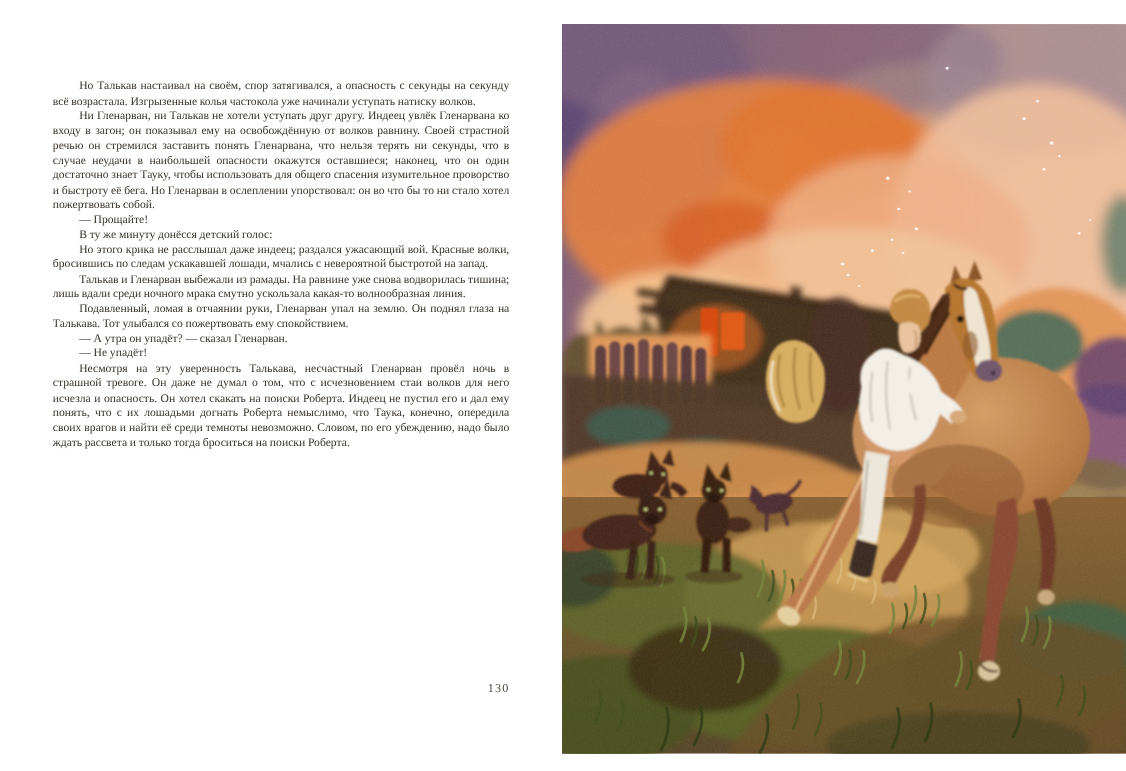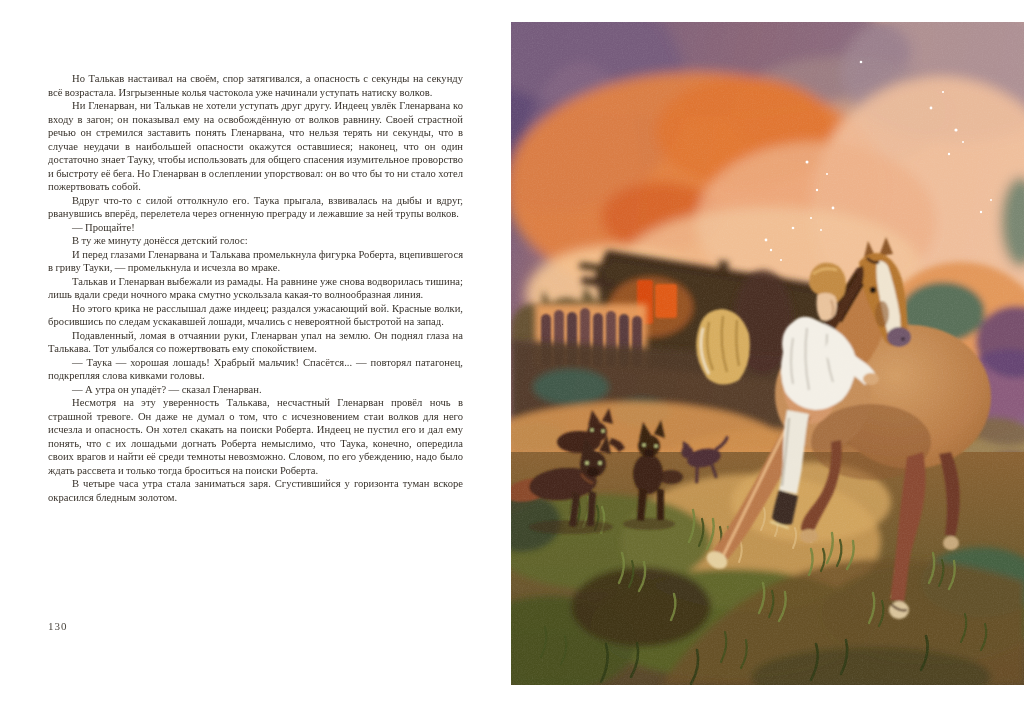--- a/index.html
+++ b/index.html
@@ -8,46 +8,43 @@
   .page-left{position:absolute;left:0;top:0;width:511px;height:701px;background:#ffffff;}
   .text-block{
     position:absolute;left:48px;top:72px;width:415px;
     font-family:"Liberation Serif","DejaVu Serif",serif;
     font-size:10.6px;line-height:13.5px;color:#38322b;
     text-align:justify;word-spacing:-0.2px;
   }
   .text-block p{margin:0;text-indent:24px;}
   .page-number{
     position:absolute;left:48px;top:620px;width:415px;
-    text-align:left;font-family:"Liberation Serif","DejaVu Serif",serif;
+    text-align:right;font-family:"Liberation Serif","DejaVu Serif",serif;
     font-size:11px;letter-spacing:1px;color:#4b463f;
   }
   .page-right{position:absolute;left:511px;top:22px;width:513px;height:663px;}
   .page-right svg{display:block;width:513px;height:663px;}
 </style>
 </head>
 <body>
 
 <div class="spread">
 
   <div class="page-left">
     <div class="text-block">
       <p>Но Талькав настаивал на своём, спор затягивался, а опасность с секунды на секунду всё возрастала. Изгрызенные колья частокола уже начинали уступать натиску волков.</p>
       <p>Ни Гленарван, ни Талькав не хотели уступать друг другу. Индеец увлёк Гленарвана ко входу в загон; он показывал ему на освобождённую от волков равнину. Своей страстной речью он стремился заставить понять Гленарвана, что нельзя терять ни секунды, что в случае неудачи в наибольшей опасности окажутся оставшиеся; наконец, что он один достаточно знает Тауку, чтобы использовать для общего спасения изумительное проворство и быстроту её бега. Но Гленарван в ослеплении упорствовал: он во что бы то ни стало хотел пожертвовать собой.</p>
-      <p>Вдруг что-то с силой оттолкнуло его. Таука прыгала, взвивалась на дыбы и вдруг, рванувшись вперёд, перелетела через огненную преграду и лежавшие за ней трупы волков.</p>
       <p>— Прощайте!</p>
       <p>В ту же минуту донёсся детский голос:</p>
-      <p>И перед глазами Гленарвана и Талькава промелькнула фигурка Роберта, вцепившегося в гриву Тауки, — промелькнула и исчезла во мраке.</p>
+      <p>Но этого крика не расслышал даже индеец; раздался ужасающий вой. Красные волки, бросившись по следам ускакавшей лошади, мчались с невероятной быстротой на запад.</p>
       <p>Талькав и Гленарван выбежали из рамады. На равнине уже снова водворилась тишина; лишь вдали среди ночного мрака смутно ускользала какая-то волнообразная линия.</p>
-      <p>Но этого крика не расслышал даже индеец; раздался ужасающий вой. Красные волки, бросившись по следам ускакавшей лошади, мчались с невероятной быстротой на запад.</p>
       <p>Подавленный, ломая в отчаянии руки, Гленарван упал на землю. Он поднял глаза на Талькава. Тот улыбался со пожертвовать ему спокойствием.</p>
-      <p>— Таука — хорошая лошадь! Храбрый мальчик! Спасётся... — повторял патагонец, подкрепляя слова кивками головы.</p>
       <p>— А утра он упадёт? — сказал Гленарван.</p>
+      <p>— Не упадёт!</p>
       <p>Несмотря на эту уверенность Талькава, несчастный Гленарван провёл ночь в страшной тревоге. Он даже не думал о том, что с исчезновением стаи волков для него исчезла и опасность. Он хотел скакать на поиски Роберта. Индеец не пустил его и дал ему понять, что с их лошадьми догнать Роберта немыслимо, что Таука, конечно, опередила своих врагов и найти её среди темноты невозможно. Словом, по его убеждению, надо было ждать рассвета и только тогда броситься на поиски Роберта.</p>
-      <p>В четыре часа утра стала заниматься заря. Сгустившийся у горизонта туман вскоре окрасился бледным золотом.</p>
     </div>
     <div class="page-number">130</div>
   </div>
 
   <div class="page-right">
     <svg viewBox="0 0 513 663" role="img" aria-label="Акварель: мальчик в белой рубашке верхом на скачущей гнедой лошади; его преследуют тёмные красные волки со светящимися глазами; позади горящая рамада и частокол на фоне оранжево-лилового ночного неба.">
       <defs>
         <linearGradient id="skyg" x1="0" y1="0" x2="1" y2="0.25">
           <stop offset="0" stop-color="#6e5880"></stop>
           <stop offset="0.22" stop-color="#a4706b"></stop>

